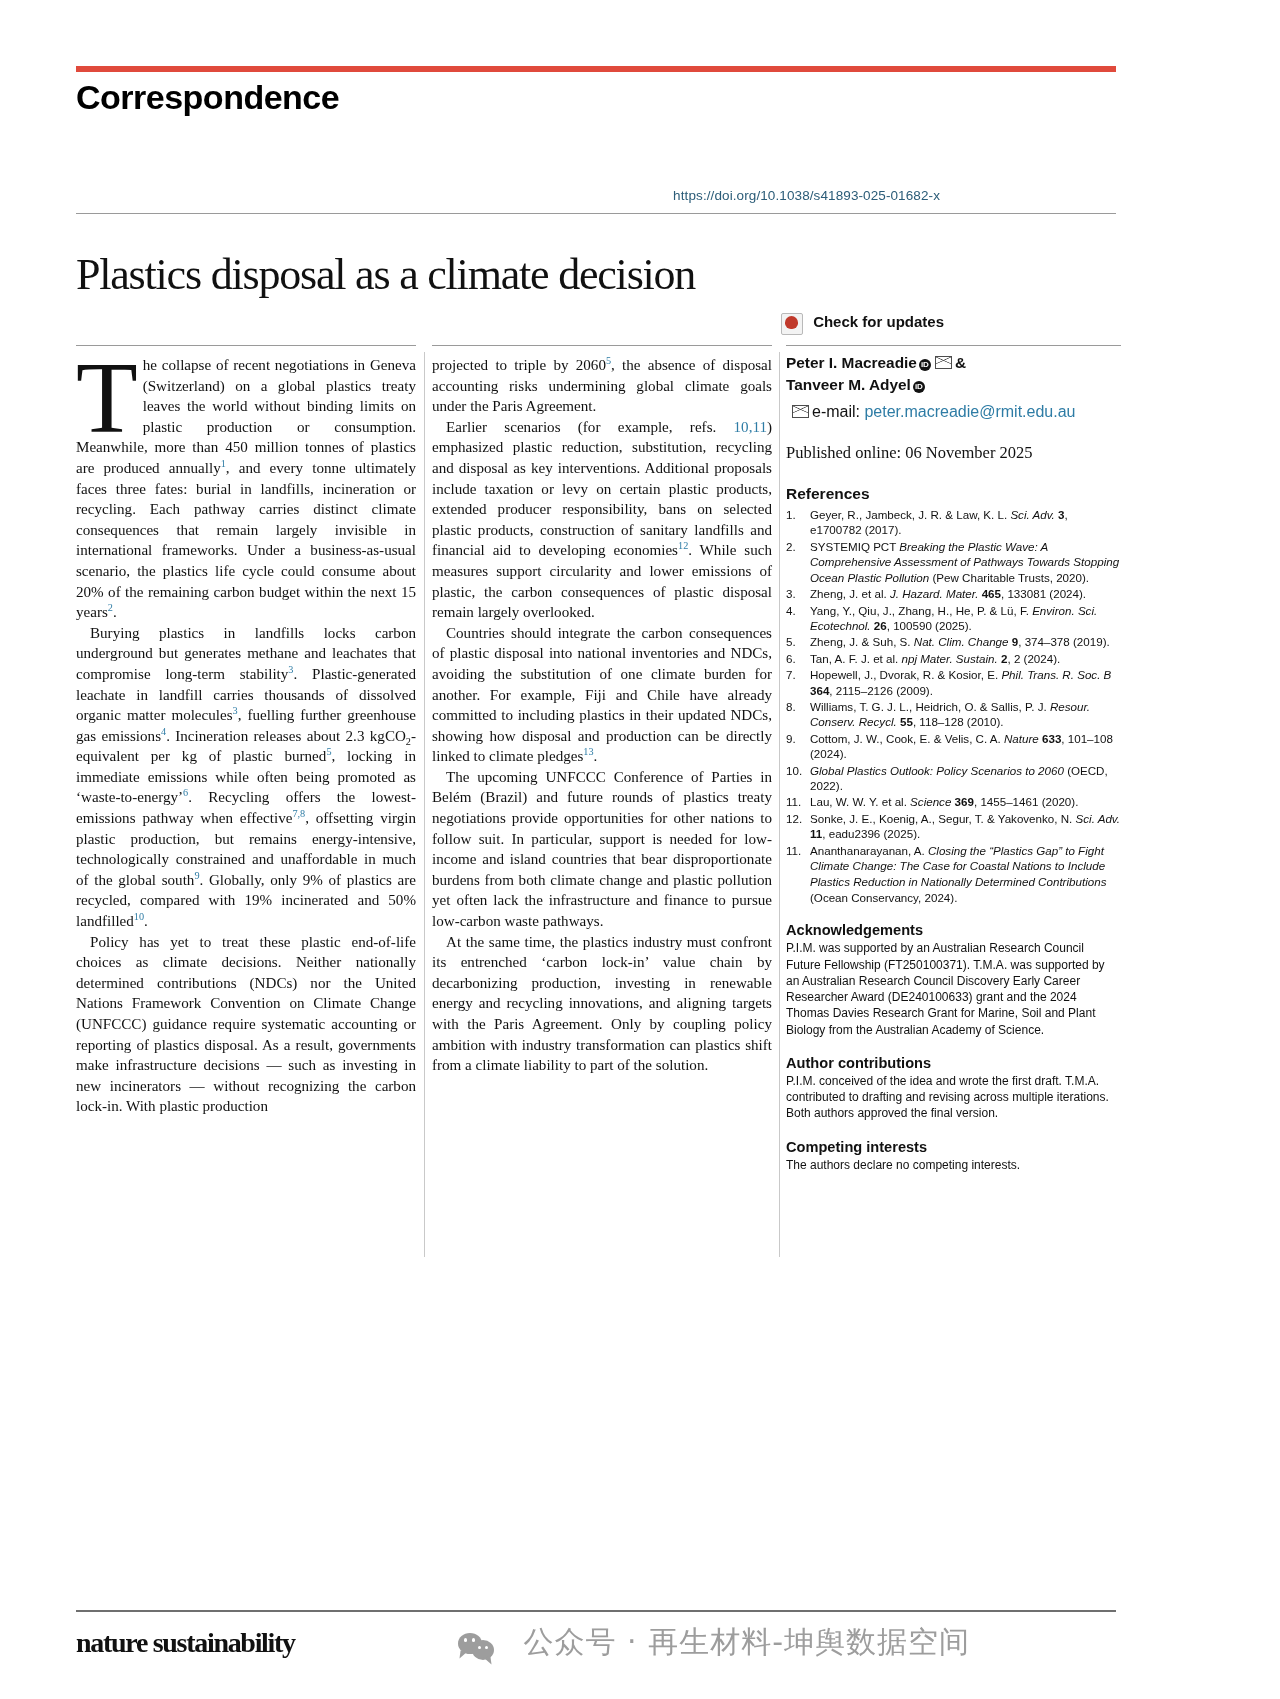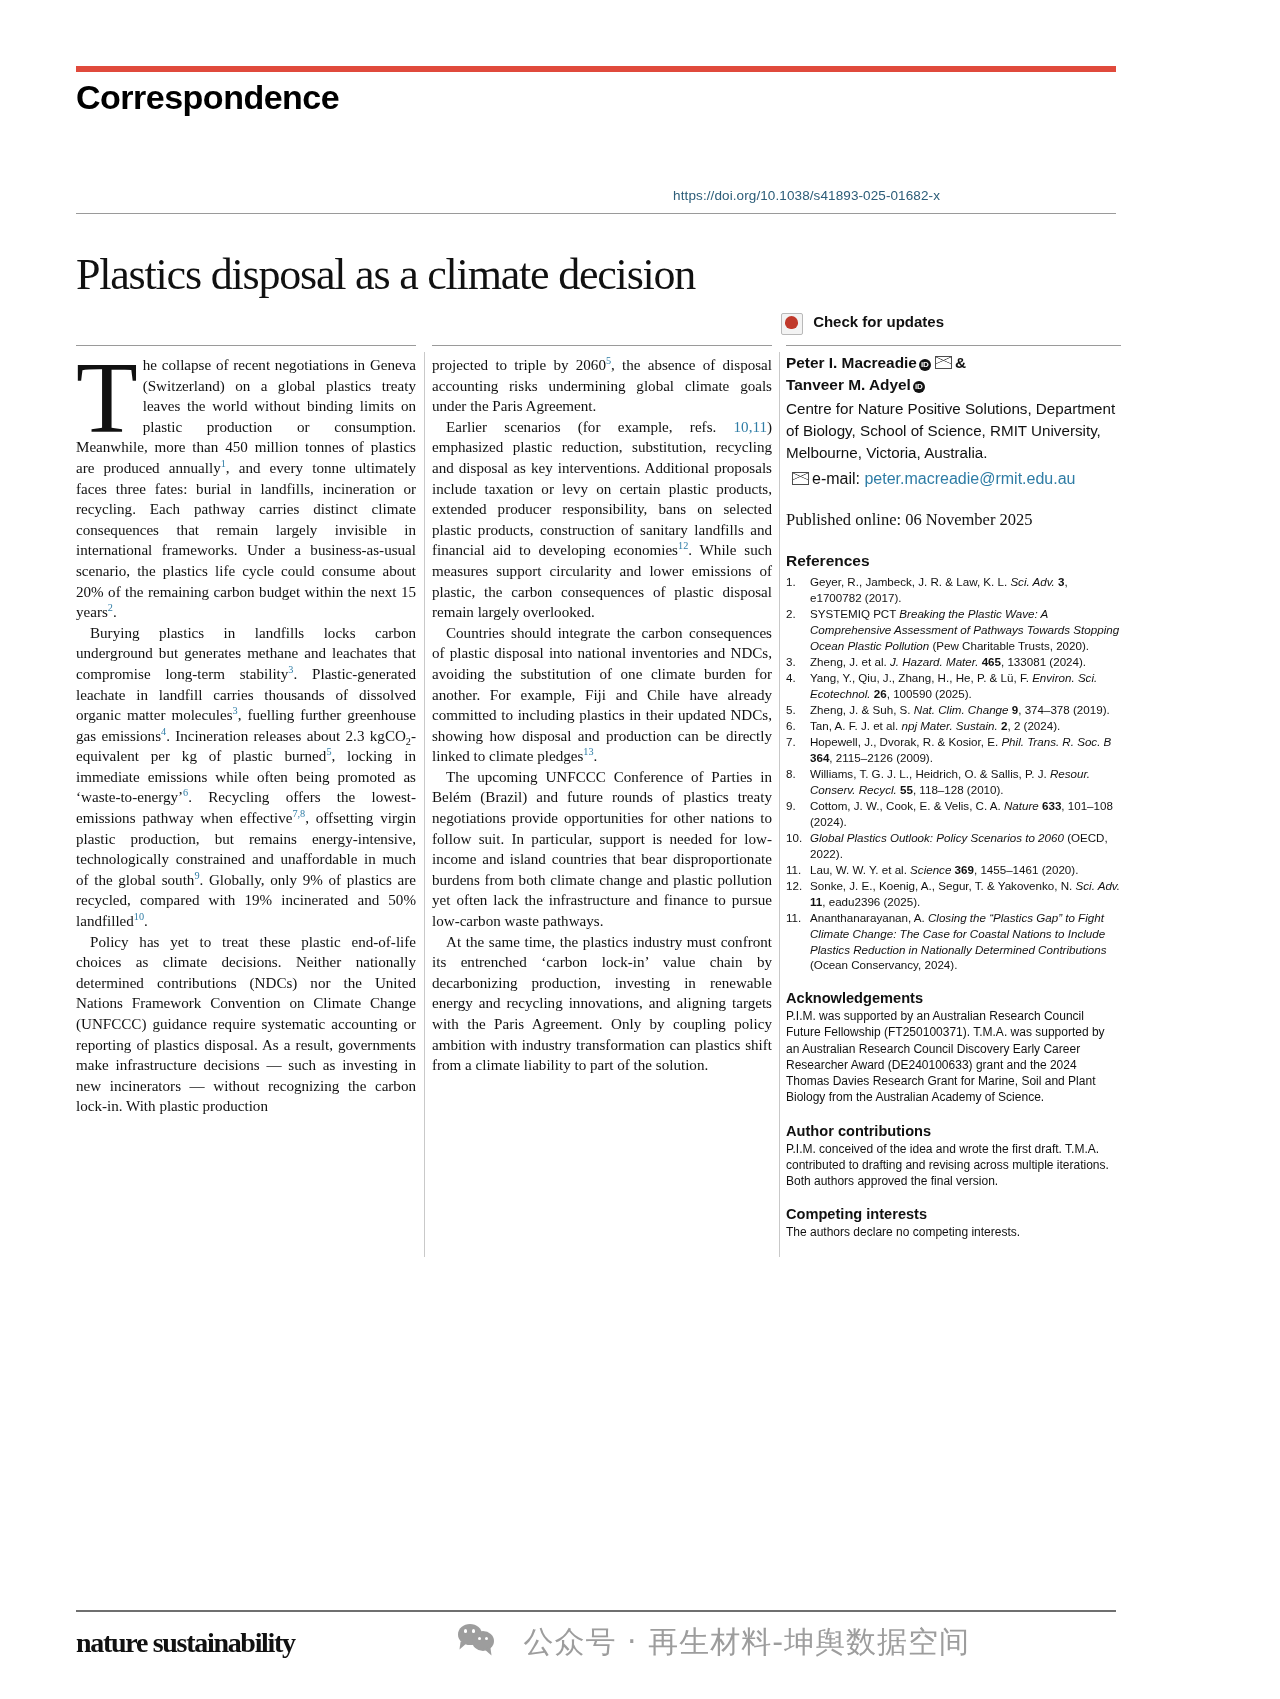--- a/index.html
+++ b/index.html
@@ -249,21 +249,21 @@
     font-family: "Liberation Serif", serif;
     font-weight: bold;
     font-size: 28px;
     letter-spacing: -1.3px;
     color: #111;
   }
   .watermark {
     position: absolute;
     right: 130px; bottom: 36px;
     display: flex;
-    align-items: flex-start;
+    align-items: flex-end;
     gap: 26px;
     color: #9d9d9d;
   }
   .wechat-glyph {
     position: relative;
     width: 40px; height: 32px;
   }
   .wechat-glyph .b1, .wechat-glyph .b2 {
     position: absolute;
     background: #9d9d9d;
@@ -343,21 +343,20 @@
     </p>
     <p>The upcoming UNFCCC Conference of Parties in Belém (Brazil) and future rounds of plastics treaty negotiations provide opportunities for other nations to follow suit. In particular, support is needed for low-income and island countries that bear disproportionate burdens from both climate change and plastic pollution yet often lack the infrastructure and finance to pursue low-carbon waste pathways.</p>
     <p>At the same time, the plastics industry must confront its entrenched ‘carbon lock-in’ value chain by decarbonizing production, investing in renewable energy and recycling innovations, and aligning targets with the Paris Agreement. Only by coupling policy ambition with industry transformation can plastics shift from a climate liability to part of the solution.</p>
   </div>
 
   <div class="col-3">
     <div class="authors">
       <span>Peter I. Macreadie</span><span class="orcid">iD</span><span class="env-icon"></span><span>&amp;</span><br>
       <span>Tanveer M. Adyel</span><span class="orcid">iD</span>
     </div>
-    <p class="affil">Centre for Nature Positive Solutions, Department of Biology, School of Science, RMIT University, Melbourne, Victoria, Australia.</p>
     <p class="email-line">
       <span class="env-icon"></span><span>e-mail:</span>
       <span class="email-link">peter.macreadie@rmit.edu.au</span>
     </p>
     <p class="published">Published online: 06 November 2025</p>
 
     <div class="rc-head">References</div>
     <ol class="refs">
         <li><span class="num">1.</span><span>Geyer, R., Jambeck, J. R. &amp; Law, K. L. <i>Sci. Adv.</i> <b>3</b>, e1700782 (2017).</span></li>
         <li><span class="num">2.</span><span>SYSTEMIQ PCT <i>Breaking the Plastic Wave: A Comprehensive Assessment of Pathways Towards Stopping Ocean Plastic Pollution</i> (Pew Charitable Trusts, 2020).</span></li>

